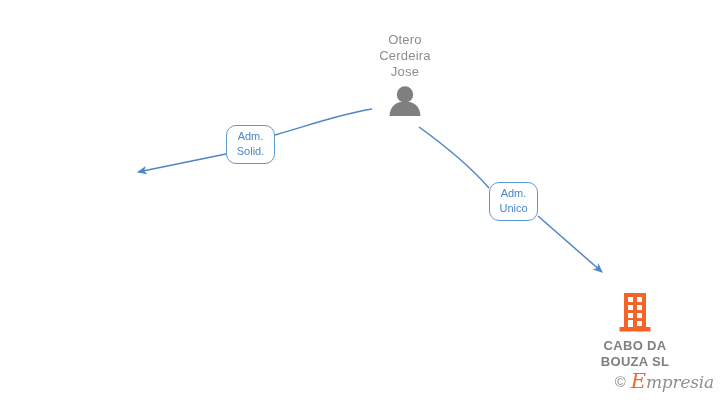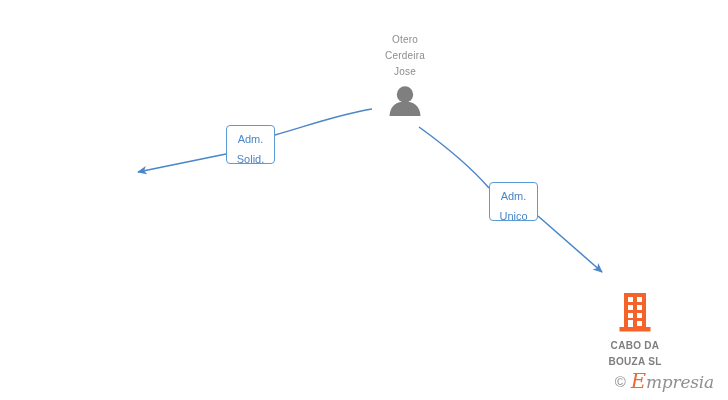--- a/index.html
+++ b/index.html
@@ -27,21 +27,21 @@
     height: 400px;
   }
 
   
   .node {
     position: absolute;
   }
   .node-label {
     text-align: center;
     color: #8d8d8d;
-    font-size: 10px;
+    font-size: 13px;
     line-height: 16px;
     letter-spacing: 0.2px;
     white-space: pre-line;
   }
   .node-label.bold {
     font-weight: bold;
     color: #7f7f7f;
     letter-spacing: 0.3px;
   }
   .icon-wrap {
@@ -72,24 +72,24 @@
     width: 140px;
   }
   #company-right-node .icon-wrap { margin-bottom: 6px; }
 
   
   .edge-label {
     position: absolute;
     box-sizing: border-box;
     background: #ffffff;
     border: 1.6px solid #5b9bd5;
-    border-radius: 4px;
+    border-radius: 10px;
     color: #4a86c8;
     font-size: 11px;
-    line-height: 20px;
+    line-height: 15px;
     text-align: center;
     padding: 3px 4px 2px 4px;
     white-space: pre-line;
   }
   #edge-label-solid {
     left: 226px;
     top: 125px;
     width: 49px;
     height: 39px;
   }

